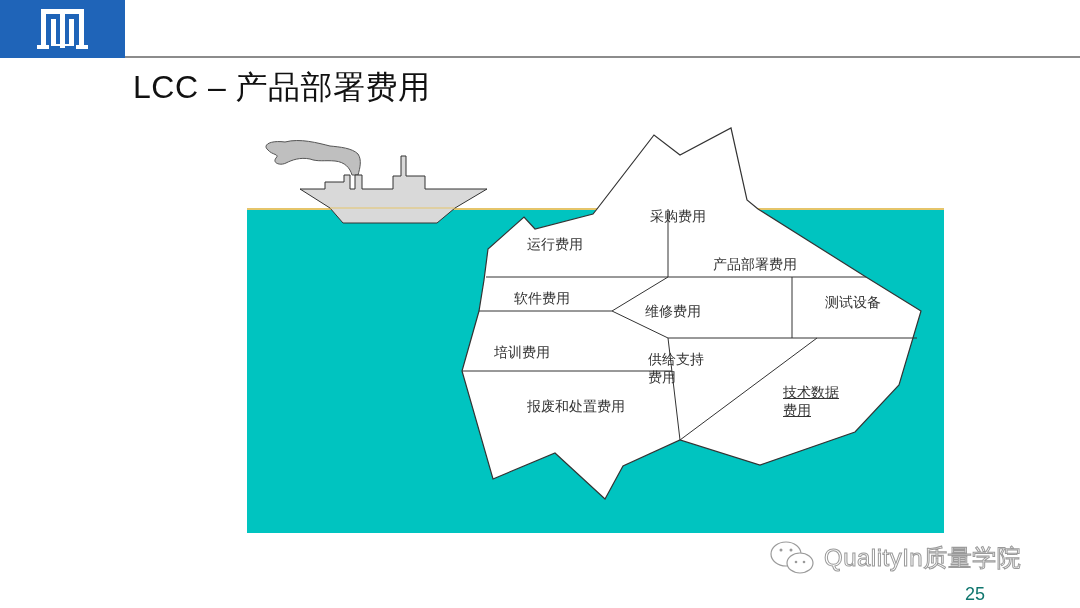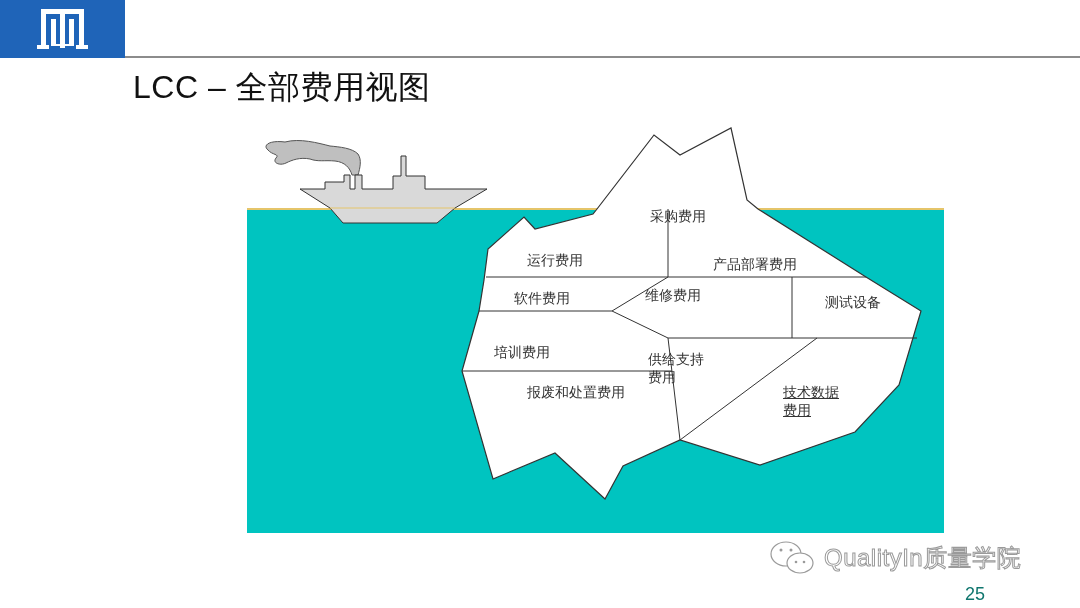--- a/index.html
+++ b/index.html
@@ -27,21 +27,21 @@
       <rect x="69" y="19" width="5" height="27"></rect>
       <rect x="37" y="45" width="12" height="4"></rect>
       <rect x="76" y="45" width="12" height="4"></rect>
       <rect x="51" y="44" width="9" height="2"></rect>
       <rect x="65" y="44" width="9" height="2"></rect>
     </g>
   </svg>
 </div>
 <div class="header-rule"></div>
 
-<div class="title">LCC – 全部费用视图</div>
+<div class="title">LCC – 产品部署费用</div>
 
 <svg class="diagram" width="1080" height="608">
 
   <rect x="247" y="209" width="697" height="324" fill="#00c4c0"></rect>
   <line x1="247" y1="209" x2="944" y2="209" stroke="#e5c56a" stroke-width="2"></line>
 
   <g>
     <path d="M268,150 C262,145 270,140 285,142 C300,138 318,143 330,146 C340,147 352,148 358,154 C362,160 360,168 358,175 L352,175 C350,168 345,162 335,161 C325,160 318,162 310,159 C300,157 292,160 286,163 C280,166 272,163 276,158 C280,154 272,155 268,150 Z" fill="#bfbfbf" stroke="#555" stroke-width="1"></path>
     <path d="M300,189 L325,189 L325,182 L344,182 L344,175 L350,175 L350,189 L355,189 L355,175 L362,175 L362,189 L393,189 L393,176 L401,176 L401,156 L406,156 L406,176 L425,176 L425,189 L487,189 L455,208 L437,223 L343,223 L330,208 Z" fill="#d9d9d9" stroke="#333" stroke-width="1"></path>
     <line x1="330" y1="208" x2="455" y2="208" stroke="#e5c56a" stroke-width="1"></line>
@@ -57,35 +57,35 @@
       <line x1="792" y1="277" x2="792" y2="338"></line>
       <line x1="668" y1="338" x2="917" y2="338"></line>
       <line x1="668" y1="338" x2="680" y2="440"></line>
       <line x1="462" y1="371" x2="672" y2="371"></line>
       <line x1="817" y1="338" x2="680" y2="440"></line>
     </g>
   </g>
 </svg>
 
 <div class="lbl" style="left:650px;top:167px;margin-top:40px;">采购费用</div>
-<div class="lbl" style="left:527px;top:235px;margin-top:16px;">运行费用</div>
+<div class="lbl" style="left:527px;top:235px;">运行费用</div>
 <div class="lbl" style="left:713px;top:235px;margin-top:20px;">产品部署费用</div>
 <div class="lbl" style="left:514px;top:289px;">软件费用</div>
-<div class="lbl" style="left:645px;top:286px;">维修费用</div>
+<div class="lbl" style="left:645px;top:302px;">维修费用</div>
 <div class="lbl" style="left:825px;top:293px;">测试设备</div>
 <div class="lbl" style="left:494px;top:343px;">培训费用</div>
 <div class="lbl" style="left:648px;top:350px;">
   <div>供给支持</div>
   <div>费用</div>
 </div>
 <div class="lbl" style="left:783px;top:383px;text-decoration:underline;">
   <div>技术数据</div>
   <div>费用</div>
 </div>
-<div class="lbl" style="left:527px;top:383px;">报废和处置费用</div>
+<div class="lbl" style="left:527px;top:397px;">报废和处置费用</div>
 
 <div class="watermark">
   <svg width="50" height="40">
     <ellipse cx="18" cy="16" rx="15" ry="12" fill="#fff" stroke="#9a9a9a" stroke-width="1.2"></ellipse>
     <ellipse cx="32" cy="25" rx="13" ry="10" fill="#fff" stroke="#9a9a9a" stroke-width="1.2"></ellipse>
     <circle cx="13" cy="12" r="1.5" fill="#9a9a9a"></circle>
     <circle cx="23" cy="12" r="1.5" fill="#9a9a9a"></circle>
     <circle cx="28" cy="24" r="1.3" fill="#9a9a9a"></circle>
     <circle cx="36" cy="24" r="1.3" fill="#9a9a9a"></circle>
   </svg>

